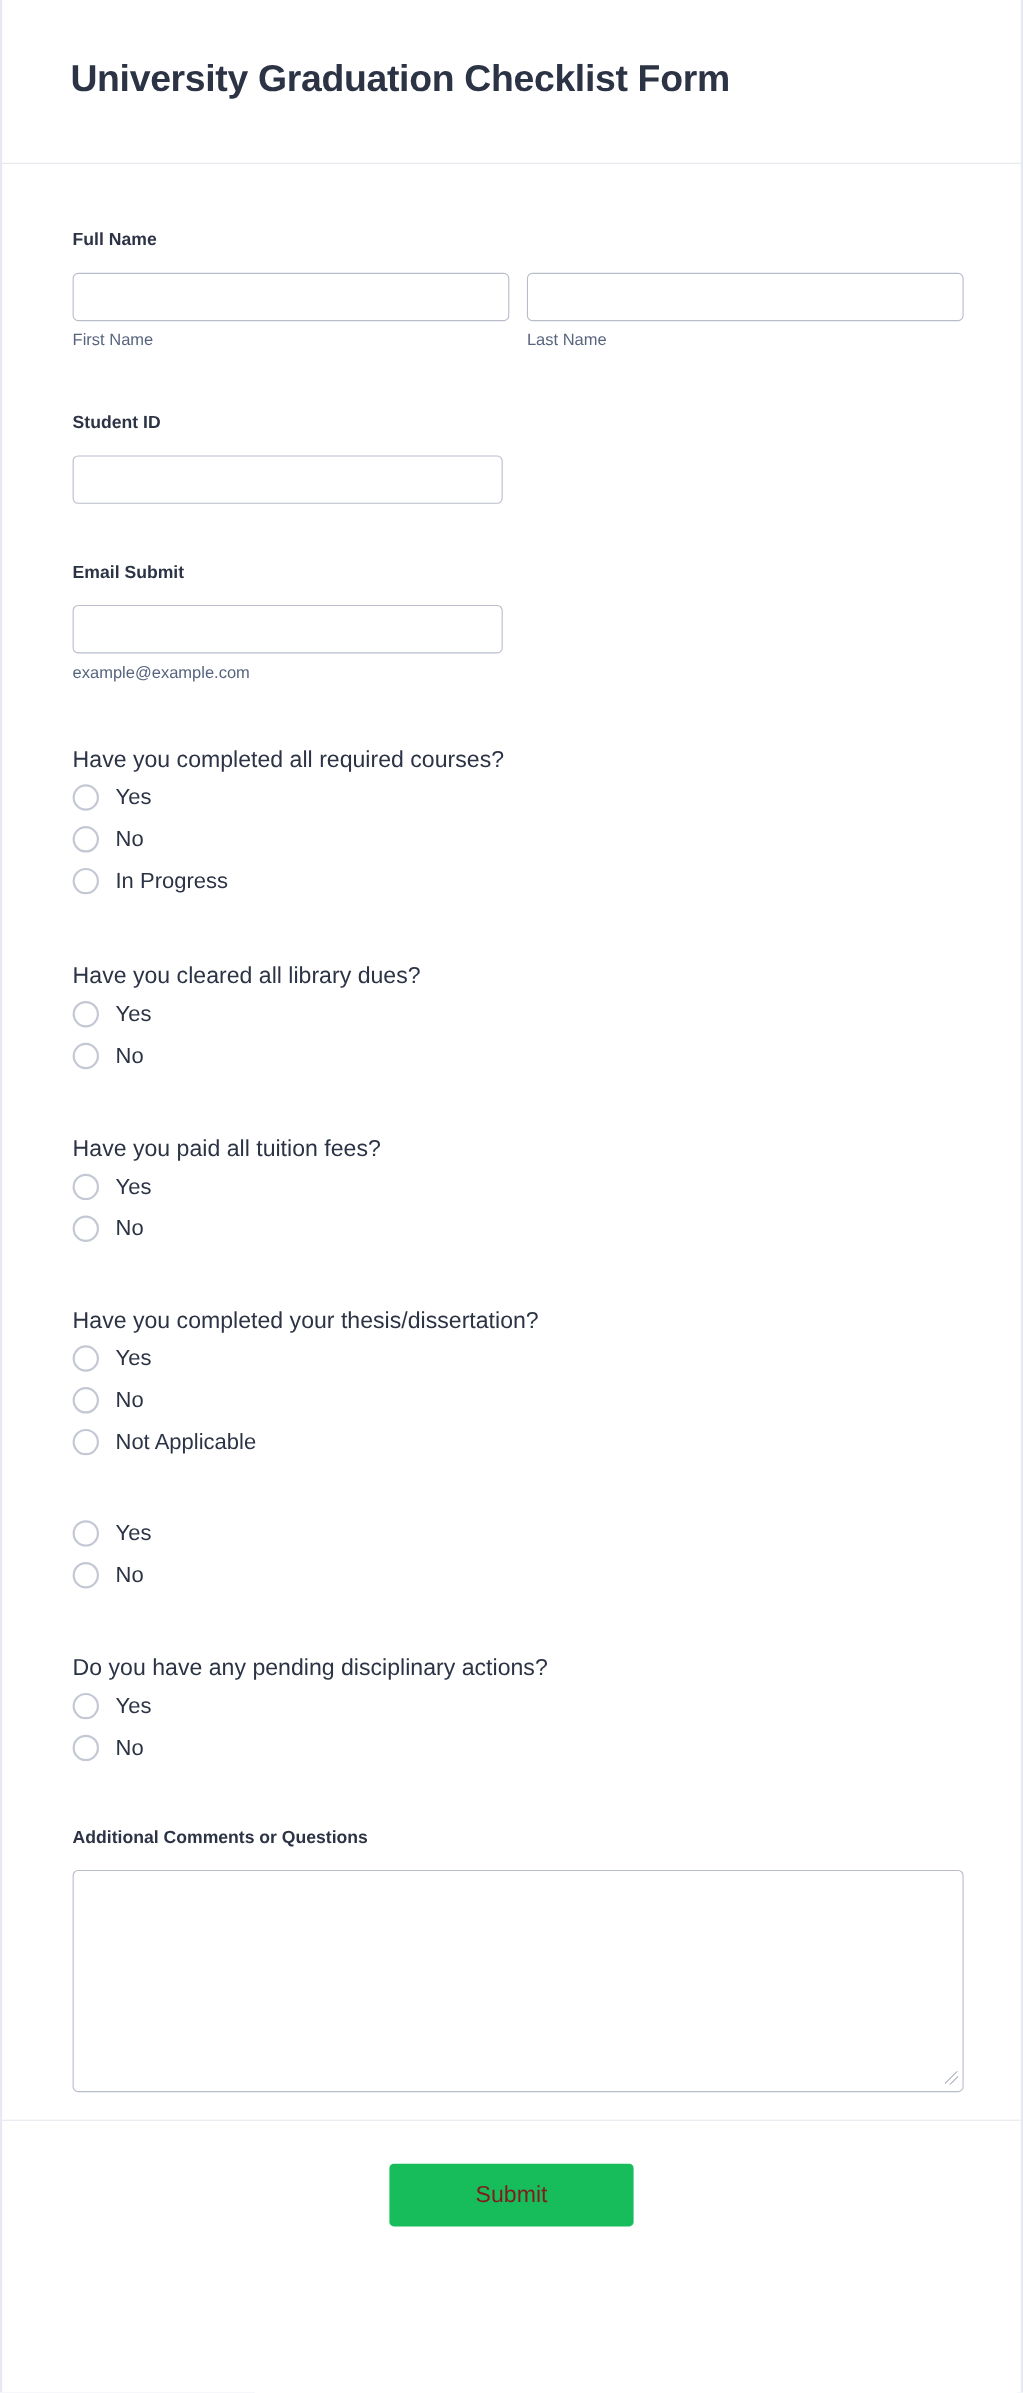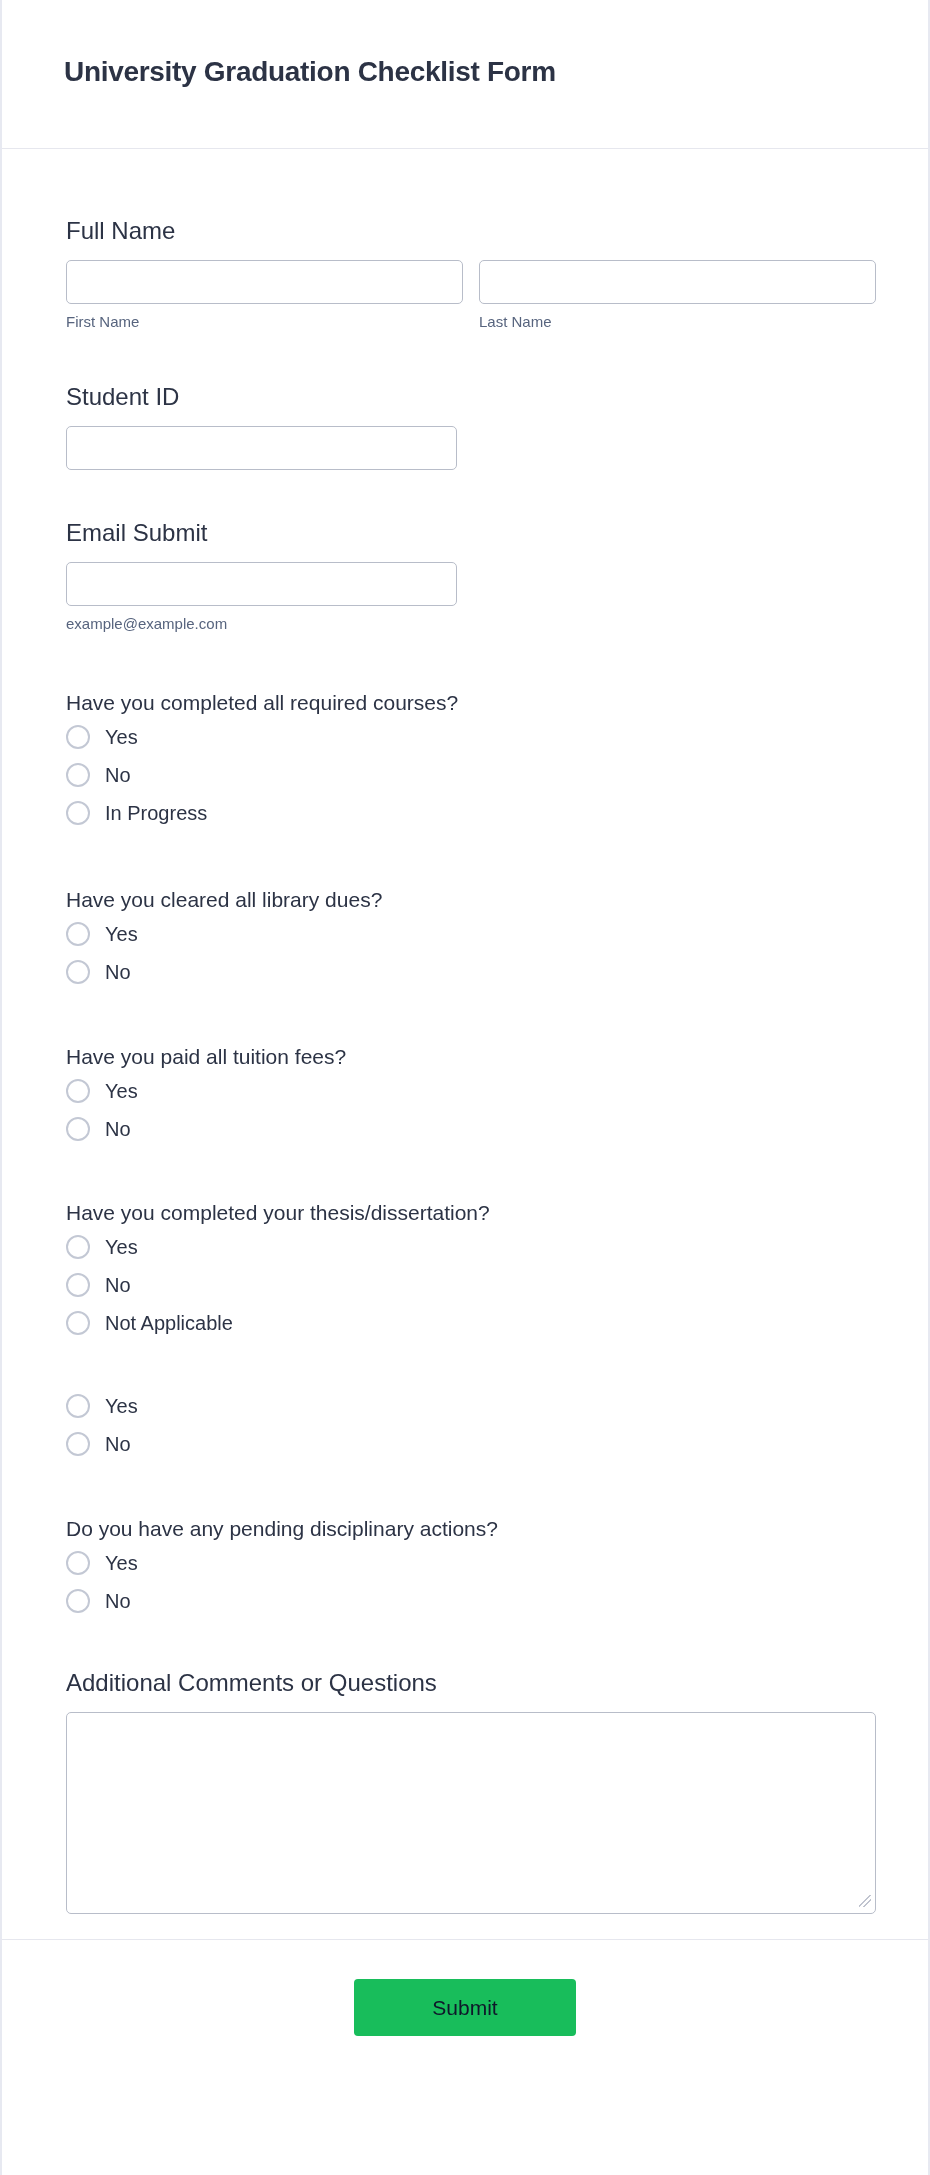--- a/index.html
+++ b/index.html
@@ -17,21 +17,21 @@
     background: #ffffff;
     min-height: 2175px;
   }
   
   .form-header {
     padding: 50px 64px 46px 62px;
     border-bottom: 1px solid #e6e7ee;
   }
   .form-title {
     margin: 0 0 8px 0;
-    font-size: 28px;
+    font-size: 34px;
     line-height: 44px;
     font-weight: 700;
     letter-spacing: -0.3px;
   }
   .form-subtitle {
     margin: 0;
     font-size: 21px;
     line-height: 35px;
     max-width: 820px;
   }
@@ -40,24 +40,24 @@
     padding: 53px 52px 25px 64px;
   }
   .field { margin: 0; }
   .mb50 { margin-bottom: 50px; }
   .mb53 { margin-bottom: 53px; }
   .mb57 { margin-bottom: 57px; }
   .mb59 { margin-bottom: 59px; }
   .mb60 { margin-bottom: 60px; }
   .mb62 { margin-bottom: 62px; }
   .label {
-    font-size: 24px;
+    font-size: 16px;
     line-height: 26px;
-    font-weight: 400;
-    margin: 16px 0 16px 0;
+    font-weight: 700;
+    margin: 4px 0 16px 0;
   }
   .q-label {
     font-size: 21px;
     line-height: 26px;
     font-weight: 500;
     margin: 0;
   }
   .text-input {
     display: block;
     width: 100%;
@@ -141,21 +141,21 @@
     padding: 39px 0 51px 0;
     display: flex;
     justify-content: center;
   }
   .submit-btn {
     width: 222px;
     height: 57px;
     border: none;
     border-radius: 4px;
     background: #18bd5b;
-    color: #0f172a;
+    color: #7f1d1d;
     font-family: inherit;
     font-size: 21px;
     font-weight: 500;
     cursor: pointer;
   }
 </style>
 </head>
 <body>
 
 <div class="card">

